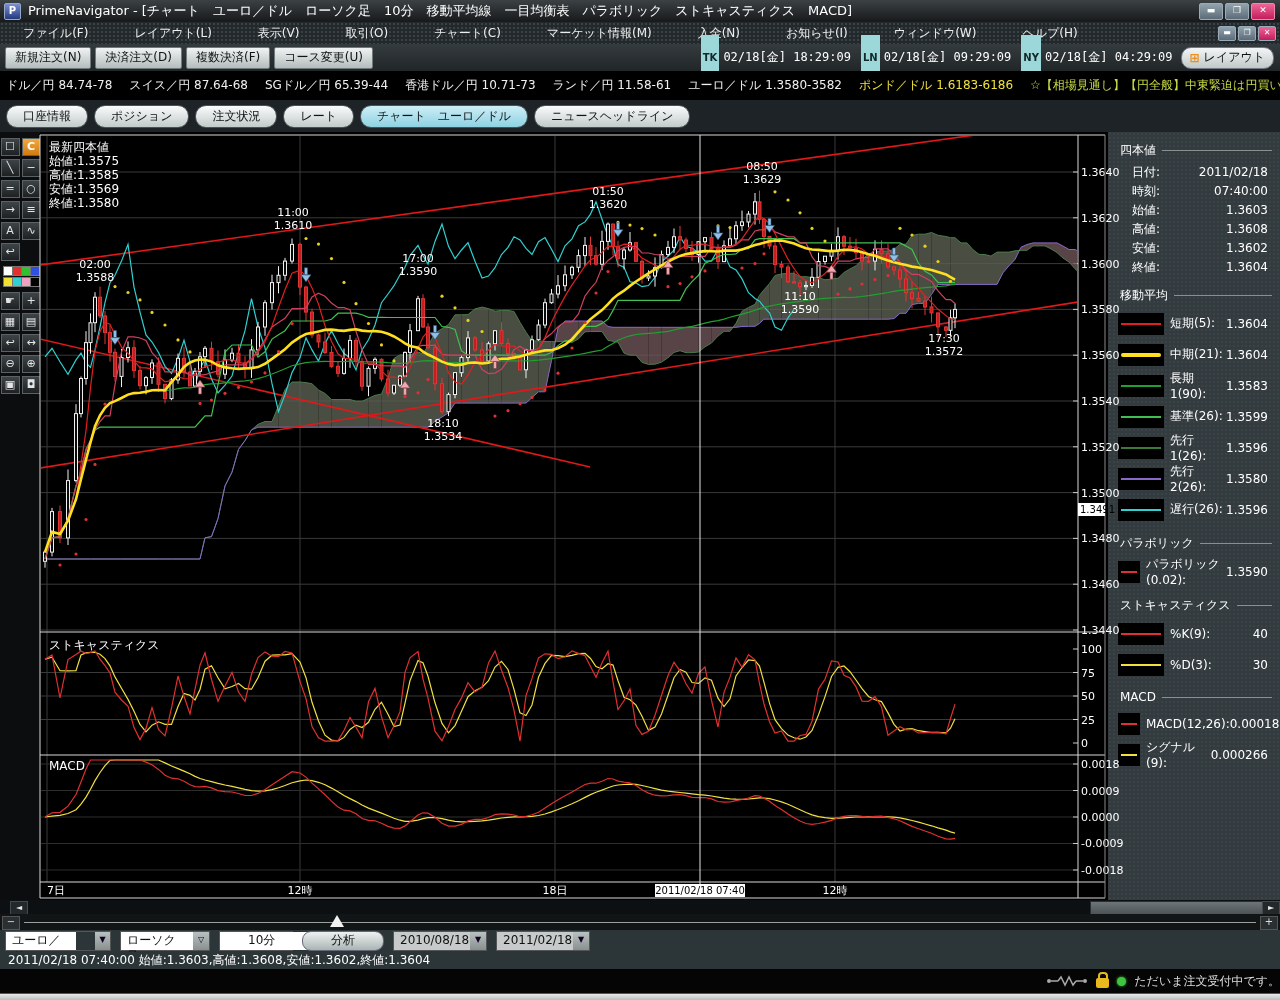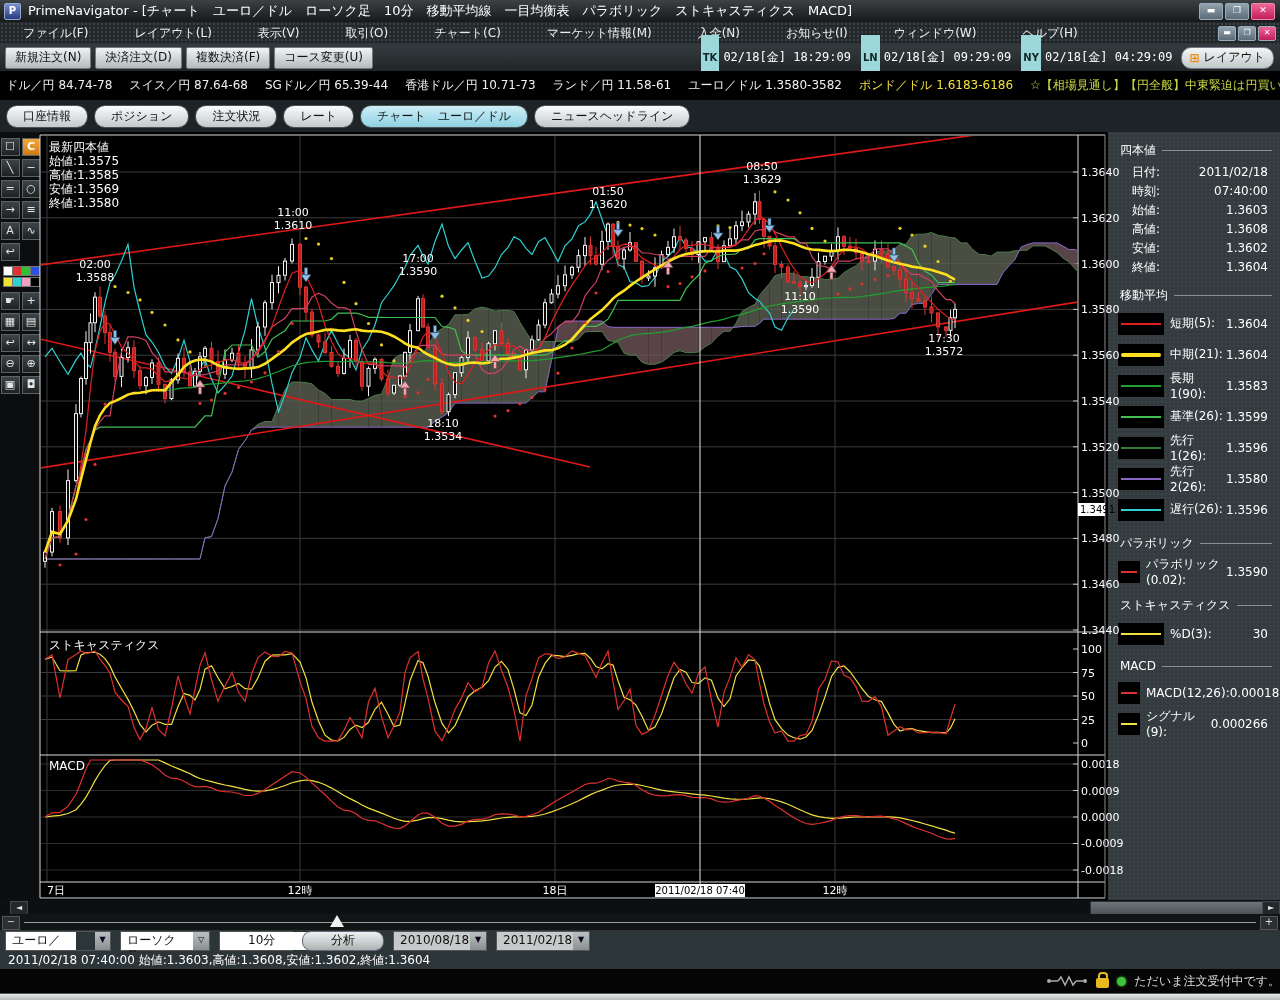--- a/index.html
+++ b/index.html
@@ -994,20 +994,27 @@
       <div class="srow">
        <span class="sw" style="width:22px;">
           <i class="" style="background:#e03030;"></i>
         </span>
        <span>パラボリック(0.02):</span>
        <span class="val">1.3590</span>
       </div>
       <div class="sec-title">ストキャスティクス</div>
       <div class="srow">
        <span class="sw" style="width:46px;">
+          <i class="" style="background:#e03030;"></i>
+        </span>
+       <span>%K(9):</span>
+       <span class="val">40</span>
+      </div>
+      <div class="srow">
+       <span class="sw" style="width:46px;">
           <i class="" style="background:#f0e040;"></i>
         </span>
        <span>%D(3):</span>
        <span class="val">30</span>
       </div>
       <div class="sec-title">MACD</div>
       <div class="srow">
        <span class="sw" style="width:22px;">
           <i class="" style="background:#e03030;"></i>
         </span>

